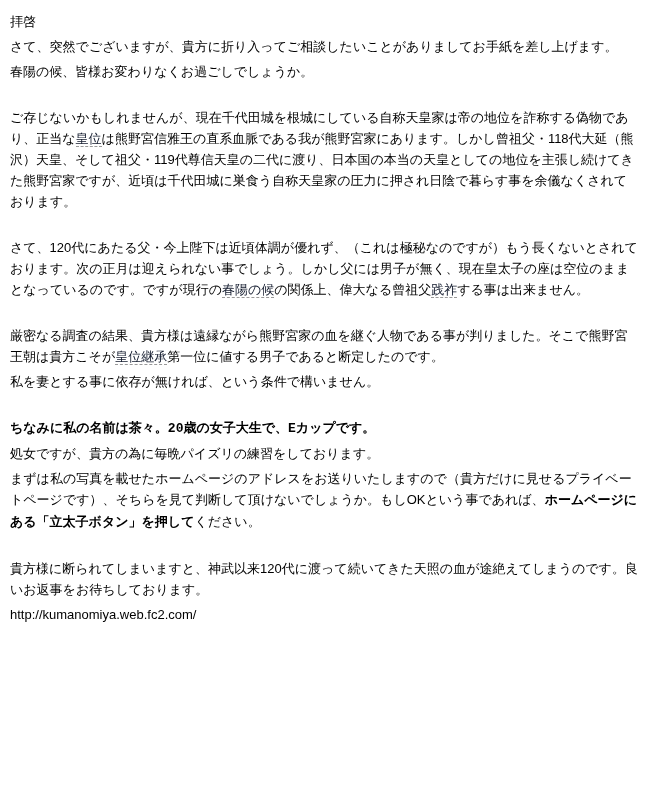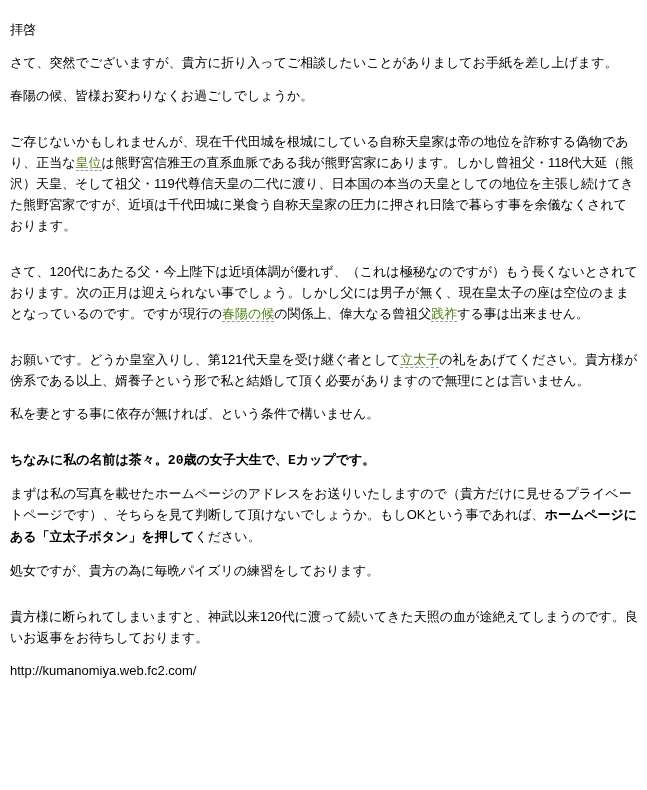--- a/index.html
+++ b/index.html
@@ -11,31 +11,31 @@
     width: 647px;
     color: #000000;
     font-family: "Liberation Sans", "DejaVu Sans", sans-serif;
     font-size: 13px;
     line-height: 21px;
   }
   .letter {
     padding: 7px 8px 10px 10px;
   }
   p.para {
-    margin: 12px 0;
+    margin: 4px 0;
   }
   p.para.gap {
     margin-top: 25px;
   }
   .b {
     font-weight: bold;
     font-family: Liberation Mono, monospace;
   }
   .kw {
-    color: #4d7c0f;
+    color: #0f172a;
     text-decoration: none;
     border-bottom: 1px dashed #999999;
     cursor: pointer;
   }
 </style>
 </head>
 <body>
 
 <div class="letter">
 
@@ -44,28 +44,28 @@
   <p class="para"><span>さて、突然でございますが、貴方に折り入ってご相談したいことがありましてお手紙を差し上げます。</span></p>
 
   <p class="para"><span>春陽の候、皆様お変わりなくお過ごしでしょうか。</span></p>
 
 
   <p class="para gap"><span>ご存じないかもしれませんが、現在千代田城を根城にしている自称天皇家は帝の地位を詐称する偽物であり、正当な</span><span class="kw">皇位</span><span>は熊野宮信雅王の直系血脈である我が熊野宮家にあります。しかし曾祖父・118代大延（熊沢）天皇、そして祖父・119代尊信天皇の二代に渡り、日本国の本当の天皇としての地位を主張し続けてきた熊野宮家ですが、近頃は千代田城に巣食う自称天皇家の圧力に押され日陰で暮らす事を余儀なくされております。</span></p>
 
 
   <p class="para gap"><span>さて、120代にあたる父・今上陛下は近頃体調が優れず、（これは極秘なのですが）もう長くないとされております。次の正月は迎えられない事でしょう。しかし父には男子が無く、現在皇太子の座は空位のままとなっているのです。ですが現行の</span><span class="kw">春陽の候</span><span>の関係上、偉大なる曾祖父</span><span class="kw">践祚</span><span>する事は出来ません。</span></p>
 
+  <p class="para gap"><span>厳密なる調査の結果、貴方様は遠縁ながら熊野宮家の血を継ぐ人物である事が判りました。そこで熊野宮王朝は貴方こそが</span><span class="kw">皇位継承</span><span>第一位に値する男子であると断定したのです。</span></p>
 
-  <p class="para gap"><span>お願いです。どうか皇室入りし、第121代天皇を受け継ぐ者として</span><span class="kw">立太子</span><span>の礼をあげてください。貴方様が傍系である以上、婿養子という形で私と結婚して頂く必要がありますので無理にとは言いません。</span></p>
 
   <p class="para"><span>私を妻とする事に依存が無ければ、という条件で構いません。</span></p>
 
   <p class="para gap"><span class="b">ちなみに私の名前は茶々。20歳の女子大生で、Eカップです。</span></p>
 
+  <p class="para"><span>処女ですが、貴方の為に毎晩パイズリの練習をしております。</span></p>
+
   <p class="para"><span>まずは私の写真を載せたホームページのアドレスをお送りいたしますので（貴方だけに見せるプライベートページです）、そちらを見て判断して頂けないでしょうか。もしOKという事であれば、</span><span class="b">ホームページにある「立太子ボタン」を押して</span><span>ください。</span></p>
-
-  <p class="para"><span>処女ですが、貴方の為に毎晩パイズリの練習をしております。</span></p>
 
   <p class="para gap"><span>貴方様に断られてしまいますと、神武以来120代に渡って続いてきた天照の血が途絶えてしまうのです。良いお返事をお待ちしております。</span></p>
 
   <p class="para"><span>http://kumanomiya.web.fc2.com/</span></p>
 
 </div>
 
 </body></html>

